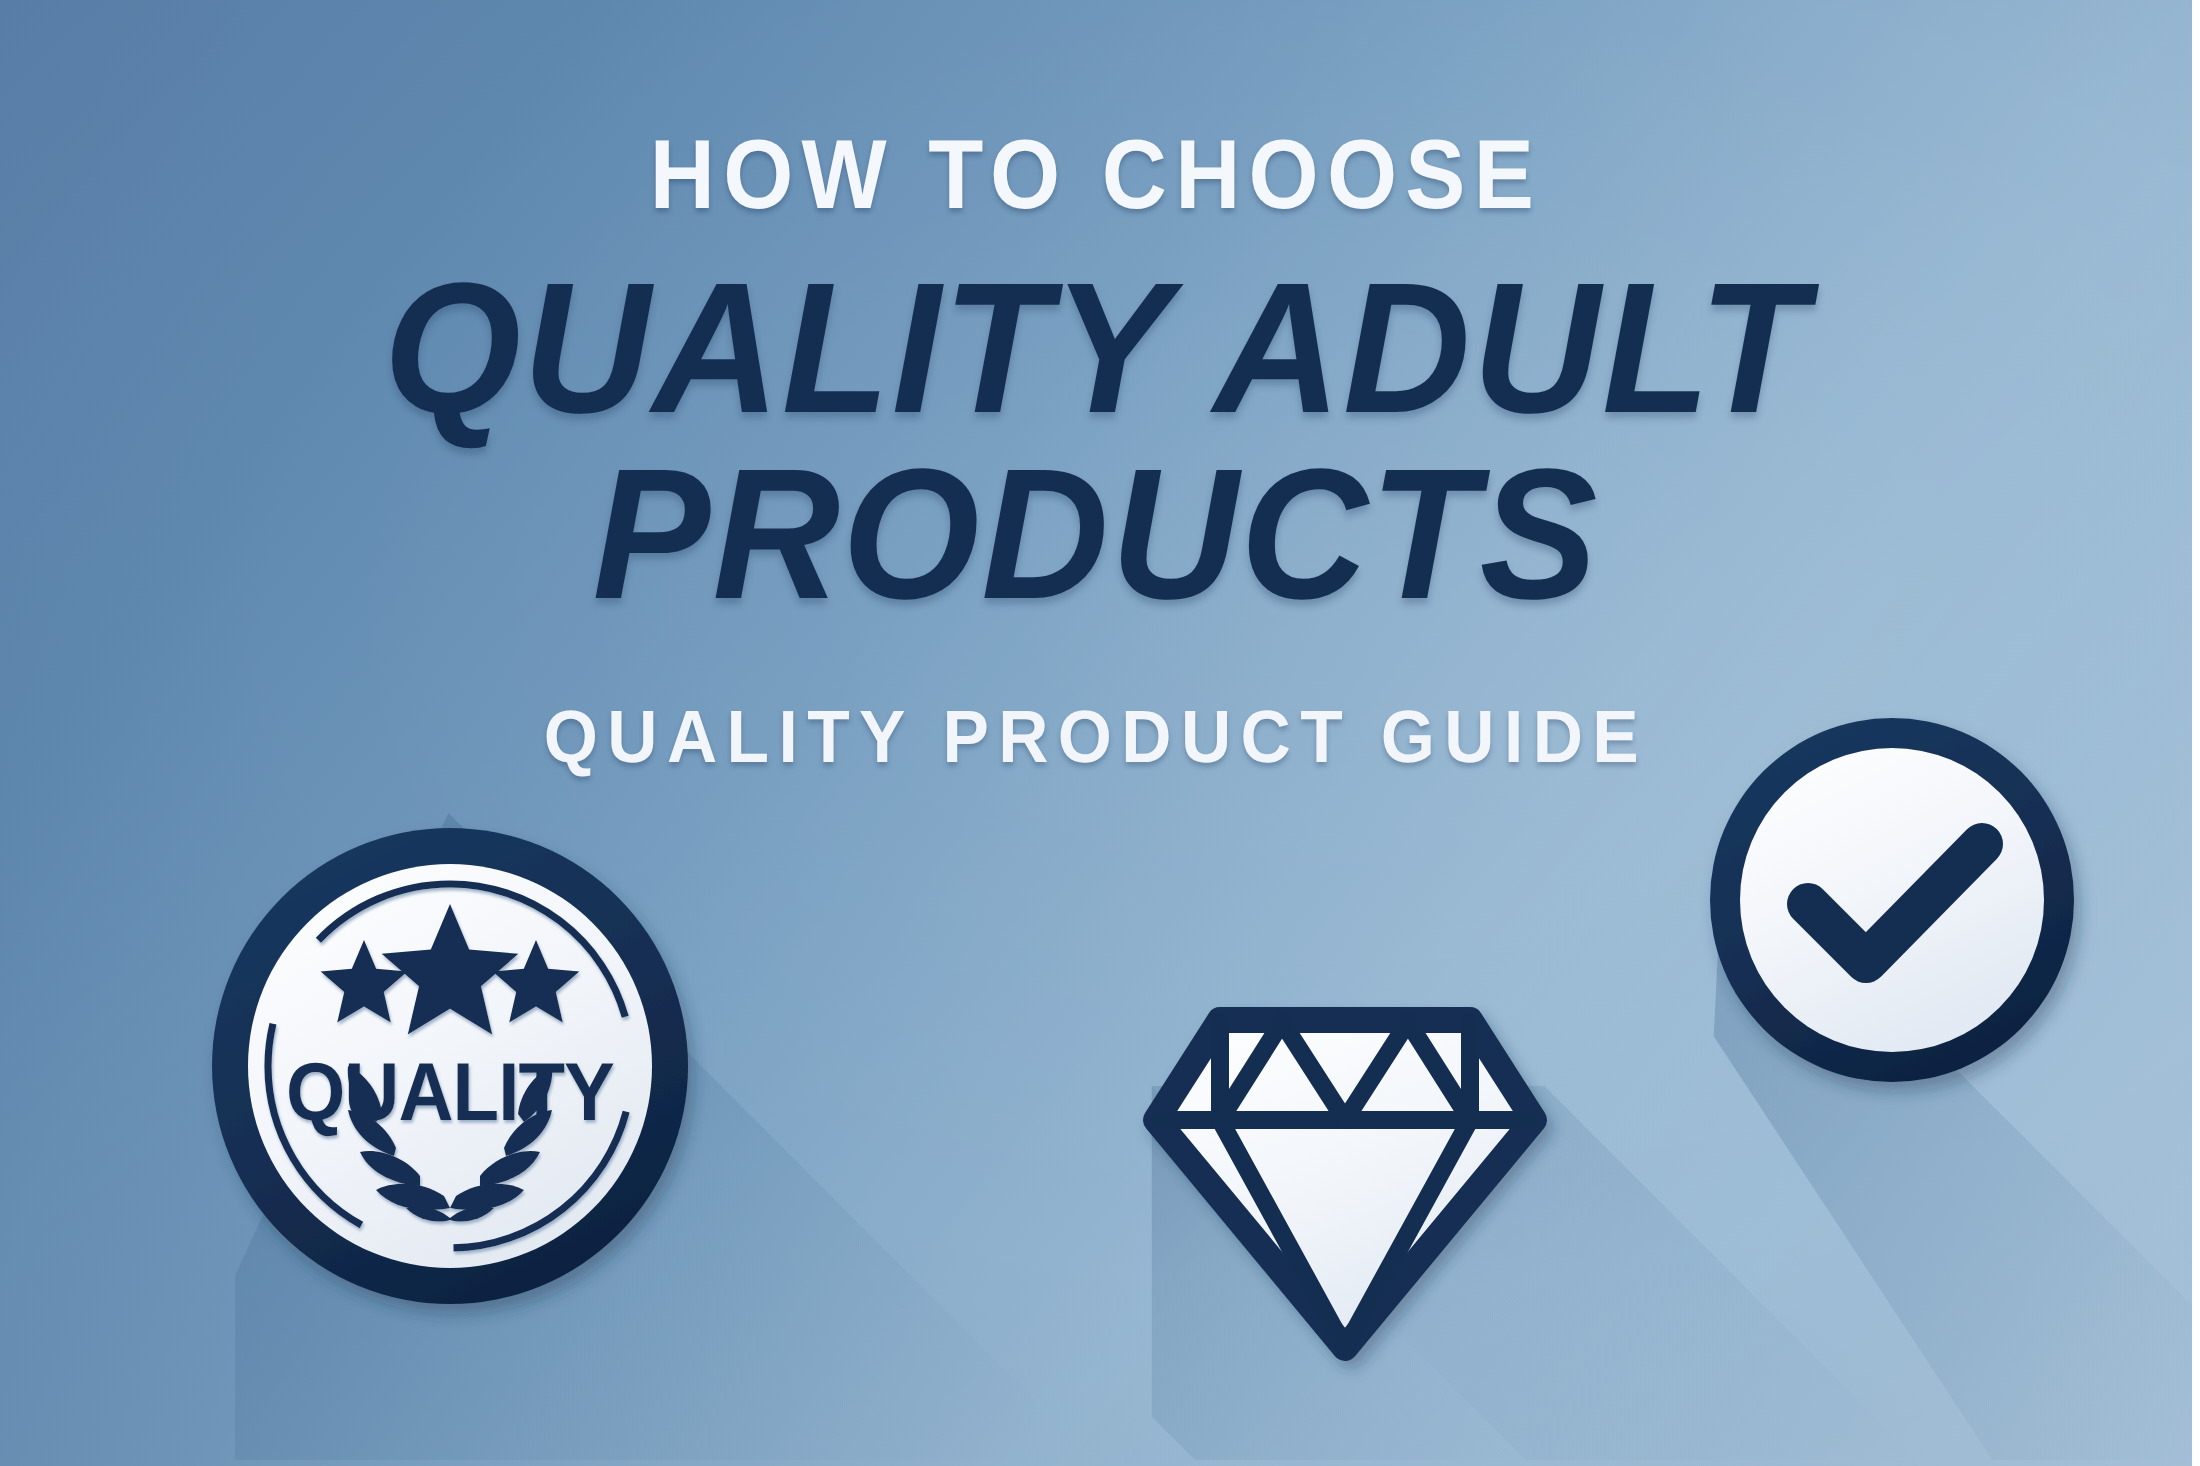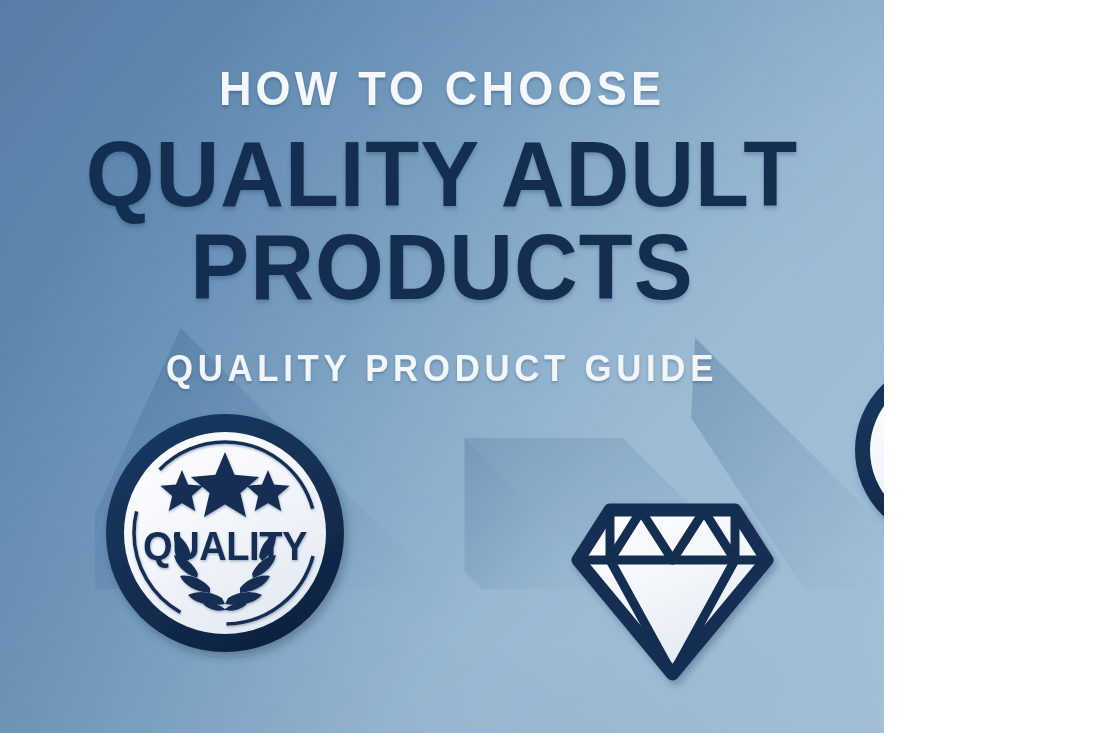--- a/index.html
+++ b/index.html
@@ -6,21 +6,21 @@
   * { margin:0; padding:0; box-sizing:border-box; }
 
   html, body {
     width:1100px; height:733px;
     overflow:hidden;
     font-family:"Liberation Sans", sans-serif;
   }
 
   #banner {
     position:relative;
-    width:884px; height:733px;
+    width:1096px; height:733px;
     overflow:hidden;
     background:
       linear-gradient(127deg,
         #5c82ab 0%,
         #6089b0 18%,
         #7ba2c3 46%,
         #93b5d1 70%,
         #a6c2da 100%);
   }
 
@@ -72,20 +72,21 @@
     line-height:1.0;
     text-shadow:0 2px 3px rgba(20,46,82,0.30);
     transform:scaleX(0.92);
   }
 
   .headline {
     color:#142e52;
     font-weight:bold;
     line-height:0.94;
     text-shadow:0 3px 4px rgba(20,46,82,0.25);
+    font-style:italic;
   }
   .headline .l1 {
     display:block;
     font-size:93px;
     letter-spacing:1px;
     transform:scaleX(0.95);
     margin-top:18px;
   }
   .headline .l2 {
     display:block;

